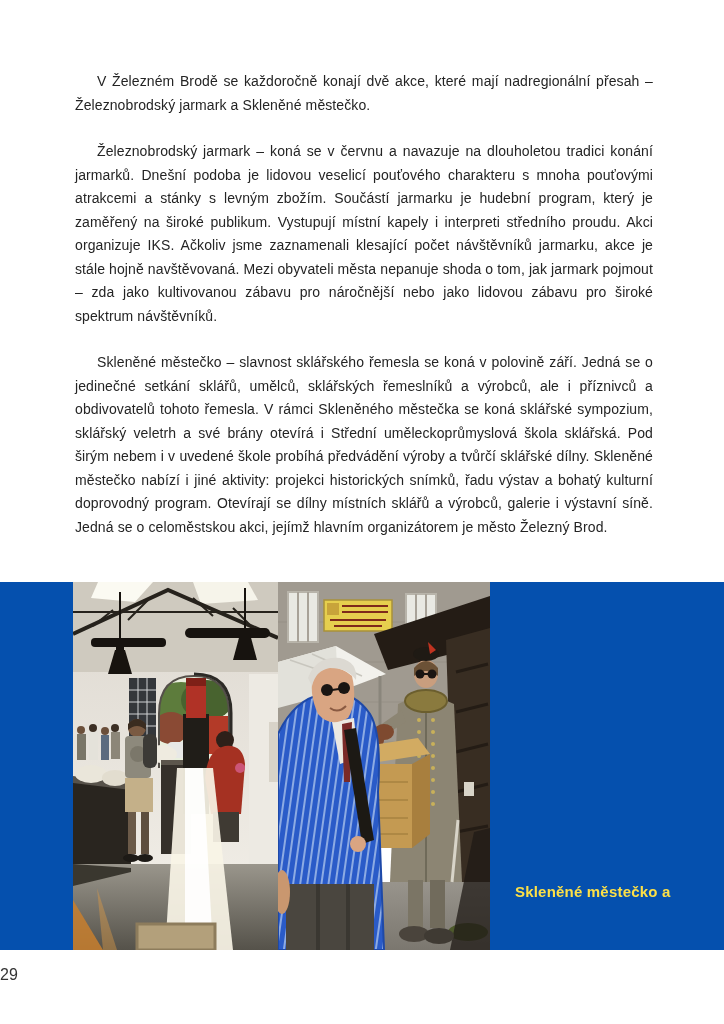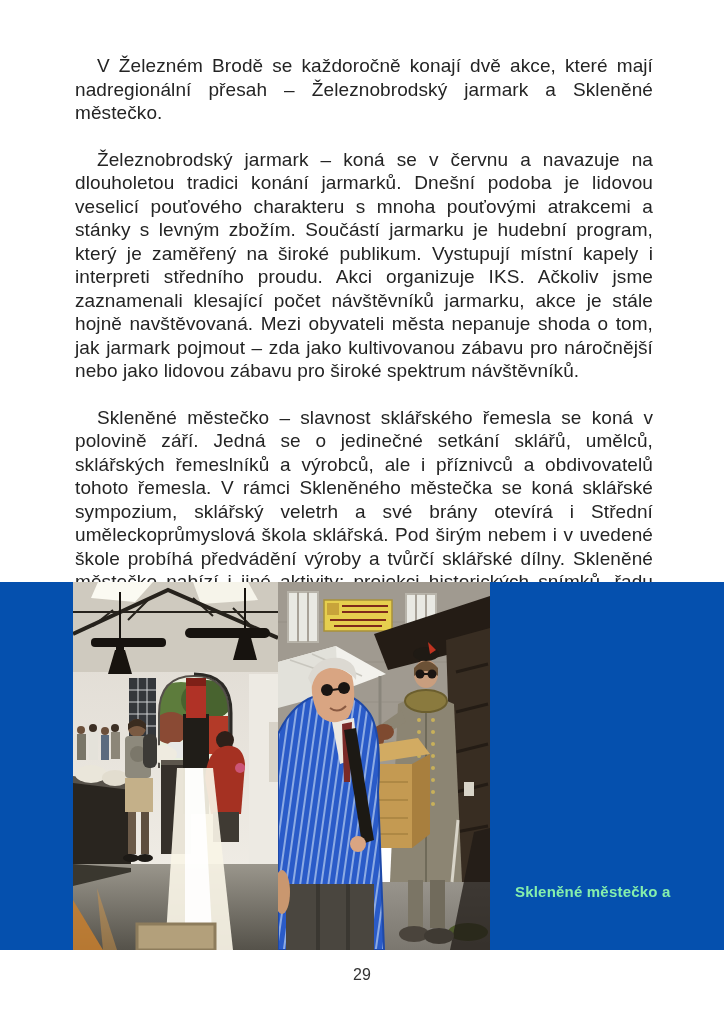--- a/index.html
+++ b/index.html
@@ -6,23 +6,23 @@
   .page{
     position:relative;
     width:724px;height:1024px;
     background:#ffffff;
     font-family:"Liberation Sans", sans-serif;
     overflow:hidden;
   }
   
   .text-block{
     position:absolute;
-    left:75px;top:54px;width:578px;
+    left:75px;top:70px;width:578px;
     color:#242424;
-    font-size:19px;
+    font-size:14px;
     line-height:23.5px;
     letter-spacing:0.1px;
     text-align:justify;
   }
   .text-block p{
     margin:0 0 23px 0;
     text-indent:22px;
   }
   
   .photo-band{
@@ -33,34 +33,33 @@
     position:absolute;left:0;top:0;width:73px;height:368px;
     background:#0550ae;
   }
   .photo{position:absolute;top:0;height:368px;overflow:hidden;}
   .photo1{left:73px;width:205px;}
   .photo2{left:278px;width:212px;}
   .photo svg{display:block;}
   .caption-panel{
     position:absolute;left:490px;top:0;width:234px;height:368px;
     background:#0550ae;
-    color:#86efac;
+    color:#fde047;
   }
   .caption-line{
     margin-left:25px;
     font-size:15px;
     font-weight:600;
     line-height:30px;
     letter-spacing:0.2px;
   }
   .caption-line:first-child{margin-top:295px;}
   
   .page-number{
     position:absolute;left:0;top:966px;width:724px;
-    text-align:center;
     font-size:16px;
     color:#333333;
   }
 </style>
 </head>
 <body>
 
 <div class="page">
 
   <div class="text-block">

